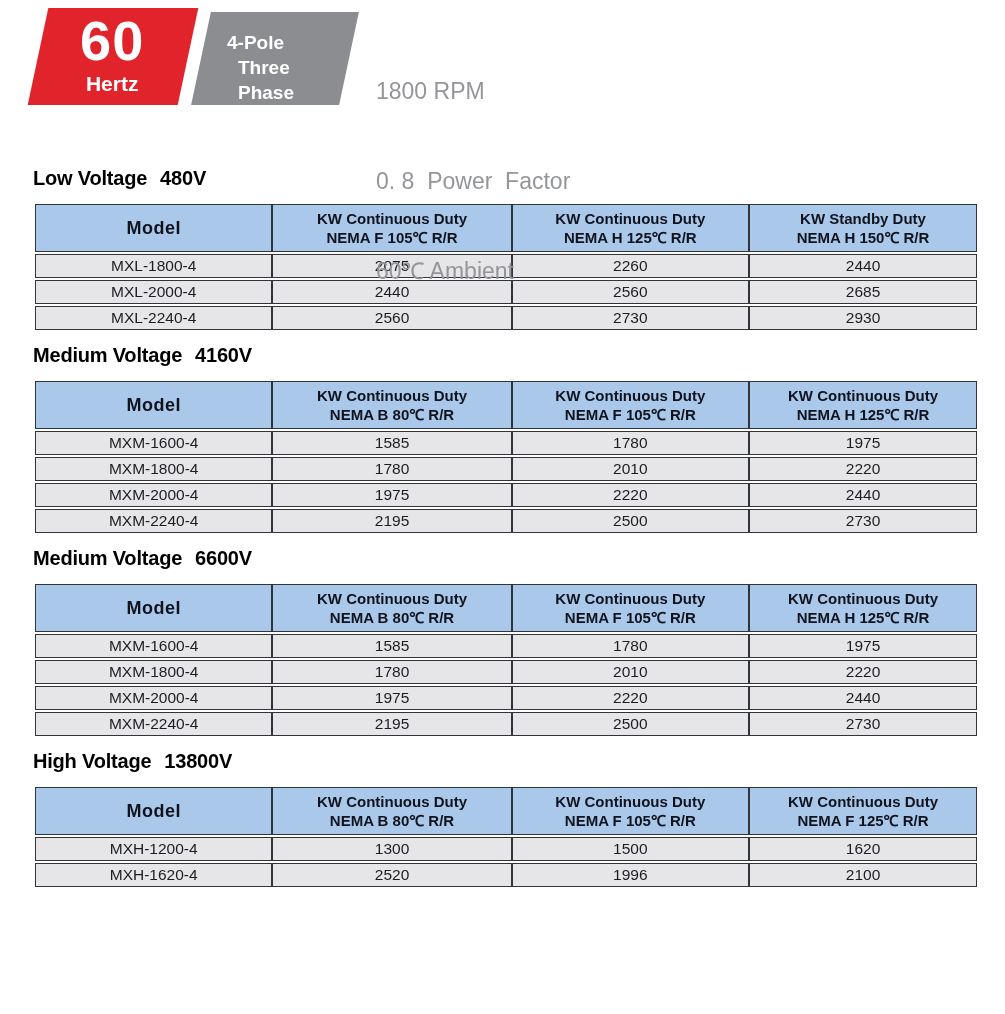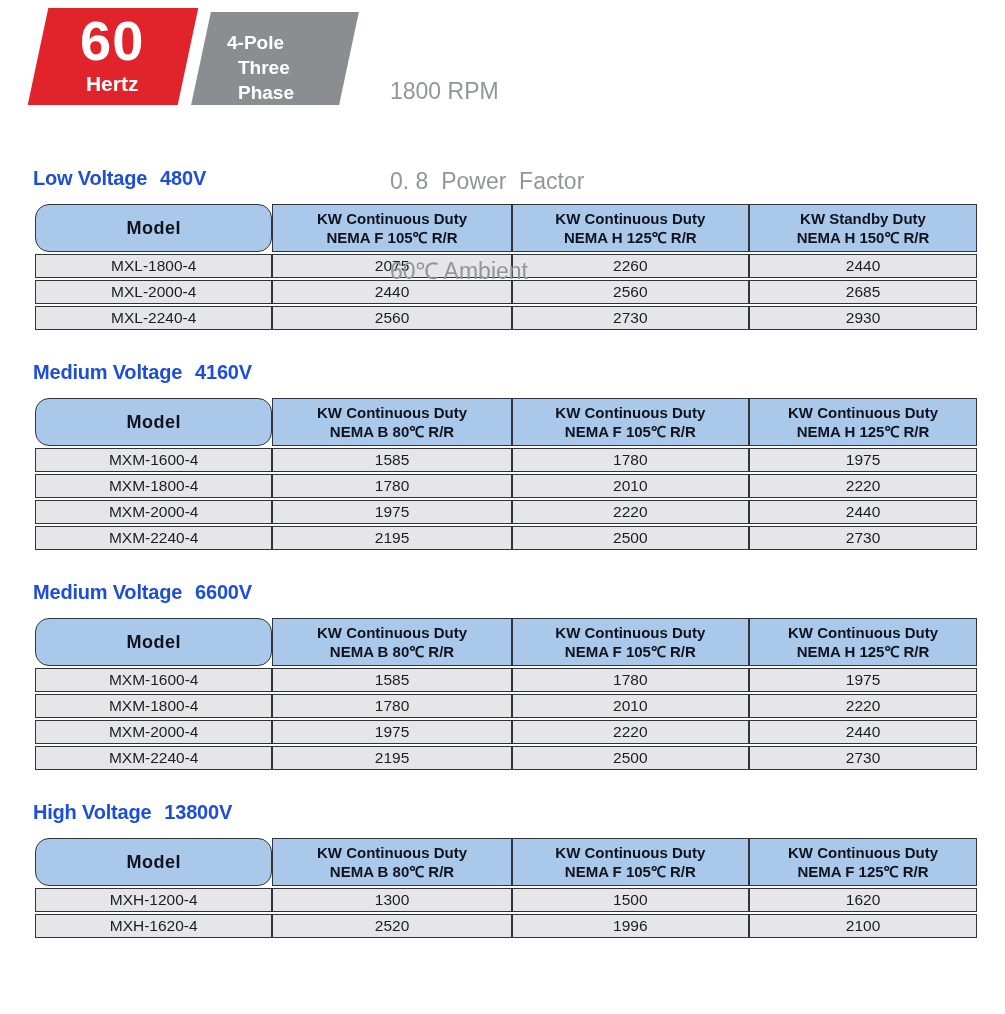--- a/index.html
+++ b/index.html
@@ -17,42 +17,42 @@
   .unskew { transform:skewX(12deg); height:100%; }
   .freq-value {
     color:#fff; font-weight:bold; font-size:56px; line-height:58px;
     text-align:center; margin-top:4px; letter-spacing:1px;
   }
   .freq-unit { color:#fff; font-weight:bold; font-size:21px; text-align:center; margin-top:2px; }
   .pole-box { padding-top:18px; }
   .pole-line { color:#fff; font-weight:bold; font-size:19px; line-height:25px; padding-left:26px; }
   .phase-line { color:#fff; font-weight:bold; font-size:19px; line-height:25px; padding-left:37px; }
   .specs {
-    position:absolute; left:390px; top:16px;
+    position:absolute; left:376px; top:16px;
     color:var(--spec-gray,#939598); font-size:23px; line-height:30px; white-space:pre;
   }
   
   main { margin:62px 0 0 35px; width:942px; }
-  section + section { margin-top:29px; }
+  section + section { margin-top:12px; }
   h2 {
     margin:0 0 12px -2px; font-size:20px; font-weight:bold;
-    color:#1d4ed8; letter-spacing:-0.2px;
+    color:#000000; letter-spacing:-0.2px;
   }
   h2 .v { margin-left:13px; }
   table {
     width:942px; table-layout:fixed;
     border-collapse:separate; border-spacing:0 2px;
   }
   th, td { border:1.5px solid var(--border-dark,#31343b); overflow:hidden; }
   th {
     background:var(--header-blue,#aac8ea); color:#10131d;
     font-size:15px; font-weight:bold; line-height:19px;
     text-align:center; height:48px; padding:2px 0;
   }
-  th.model-h { font-size:18px; letter-spacing:0.5px;border-radius:14px; }
+  th.model-h { font-size:18px; letter-spacing:0.5px; }
   td {
     background:var(--row-gray,#e6e6e8); color:#1b1d21;
     font-size:15.5px; text-align:center; height:24px; padding:1px 0;
   }
 </style>
 </head>
 <body>
 
 <div class="page">
   <header class="banner">

